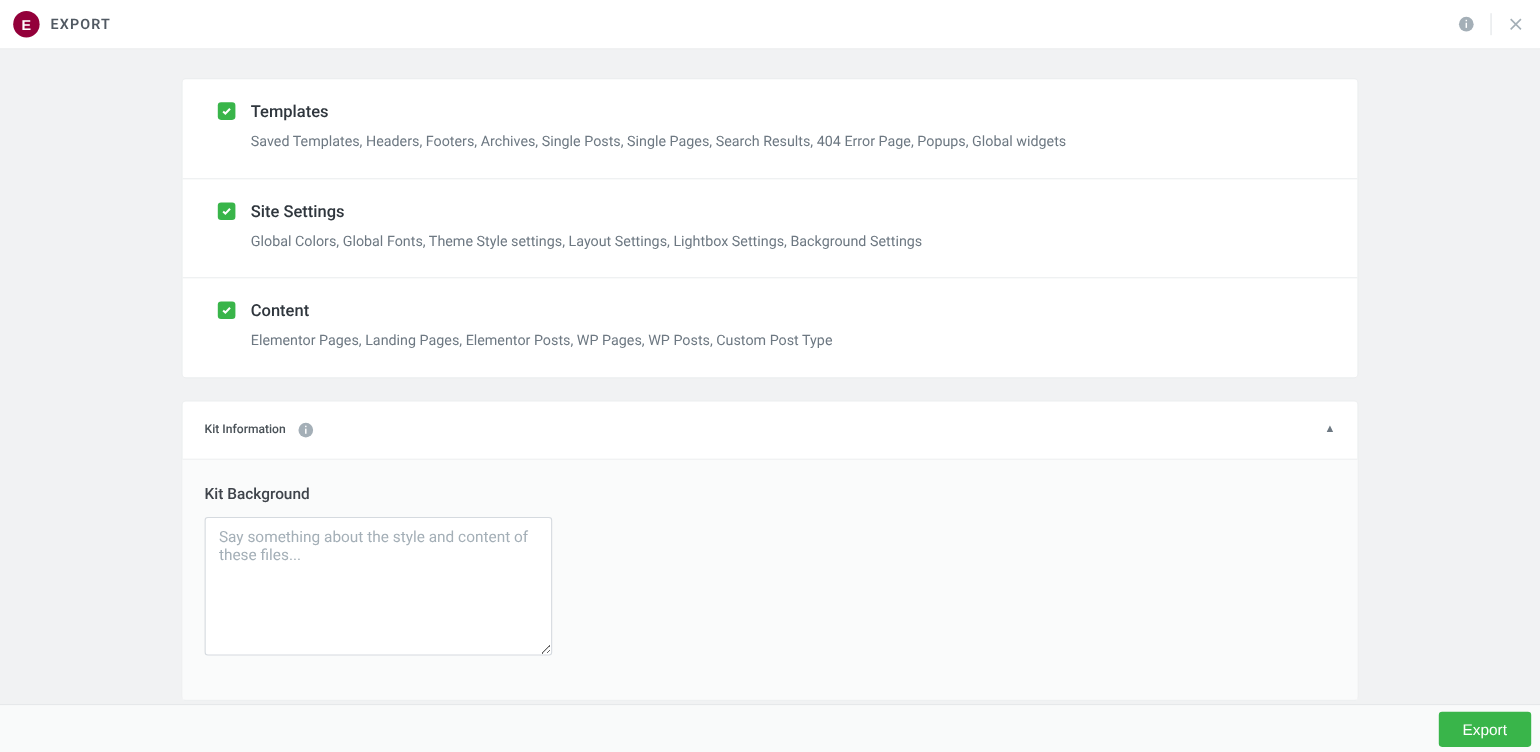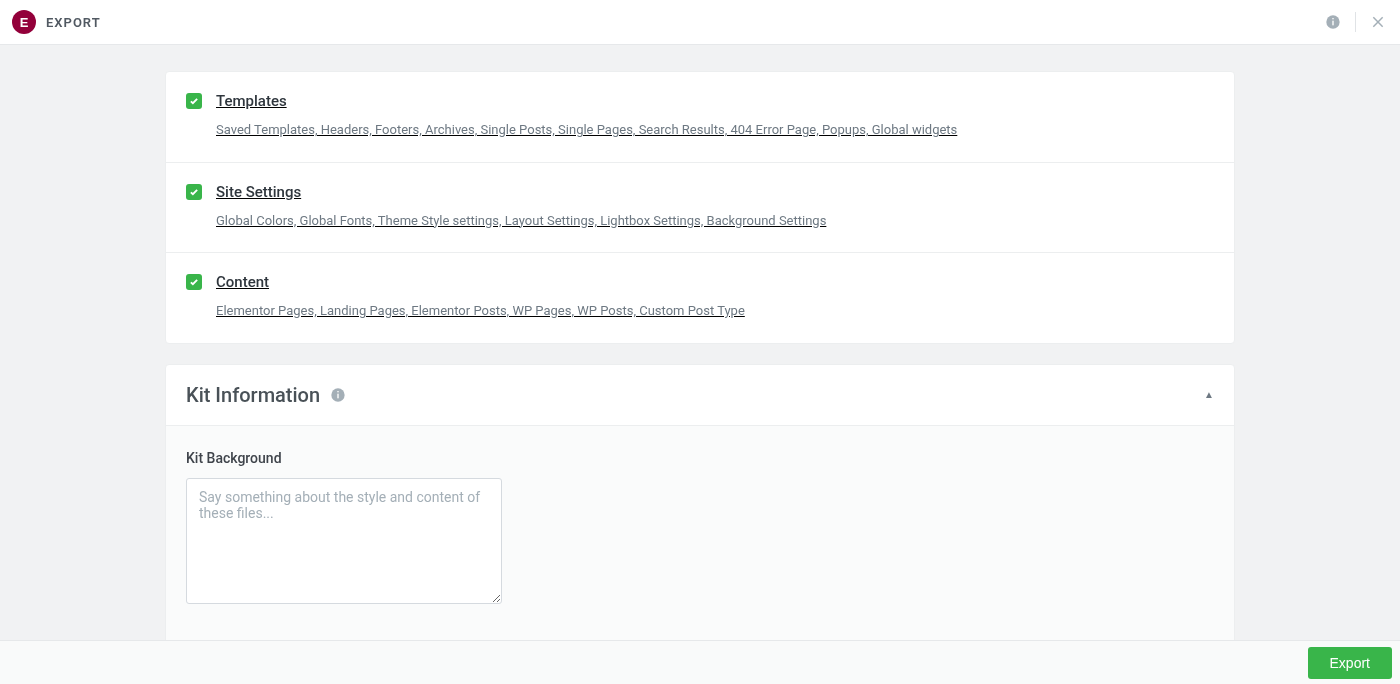--- a/index.html
+++ b/index.html
@@ -25,37 +25,37 @@
   .header-title { font-size: 13px; letter-spacing: 1px; font-weight: 600; color: #515962; text-transform: uppercase; }
   .header-right { display: flex; align-items: center; gap: 12px; }
   .icon-btn { width: 20px; height: 20px; display:flex; align-items:center; justify-content:center; color:#a4afb7; cursor:pointer; }
   .icon-btn svg { width: 16px; height: 16px; display:block; }
   .divider { width:1px; height:20px; background:#e0e3e6; }
 
   
   .main { padding: 26px 0 0 0; display:flex; justify-content:center; }
   .panel { width: 1070px; }
   .card { background:#fff; border:1px solid #eceeef; border-radius:4px; }
-  .option-row { padding: 20px 20px 22px 20px; border-bottom:1px solid #eceeef;text-decoration:underline; }
+  .option-row { padding: 20px 20px 22px 32px; border-bottom:1px solid #eceeef; }
   .option-row:last-child { border-bottom:none; }
   .option-head { display:flex; align-items:center; gap:14px; }
   .chk {
     width:16px; height:16px; border-radius:3px; background:#39b54a;
     display:flex; align-items:center; justify-content:center;
     cursor:pointer;
   }
   .chk svg { width:10px; height:10px; stroke:#fff; stroke-width:3; fill:none; }
   .option-title { font-size:15px; font-weight:500; color:#2f363d; }
   .option-desc { margin-top:10px; margin-left:30px; font-size:13px; color:#6d7882; line-height:1.5; }
 
   
   .kit-card { margin-top:20px; }
   .kit-header { padding:18px 20px; display:flex; align-items:center; justify-content:space-between; border-bottom:1px solid #eceeef; }
   .kit-header-left { display:flex; align-items:center; gap:10px; }
-  .kit-title { font-size:20px; font-weight:500; color:#495157; }
+  .kit-title { font-size:11px; font-weight:500; color:#495157; }
   .info-icon { width:16px; height:16px; color:#a4afb7; display:flex; align-items:center; justify-content:center; }
   .info-icon svg { width:16px; height:16px; }
   .caret { color:#6d7882; font-size:10px; cursor:pointer; }
   .kit-body { background:#fafbfb; padding: 24px 20px 40px 20px; display:flex; gap: 40px; }
   .field { display:flex; flex-direction:column; gap:12px; }
   .field-label { font-size:14px; font-weight:500; color:#3f444b; }
   .text-input {
     width:316px; height:42px; padding:0 12px;
     border:1px solid #d5dadf; border-radius:3px; background:#fff;
     font-size:14px; color:#6d7882;

